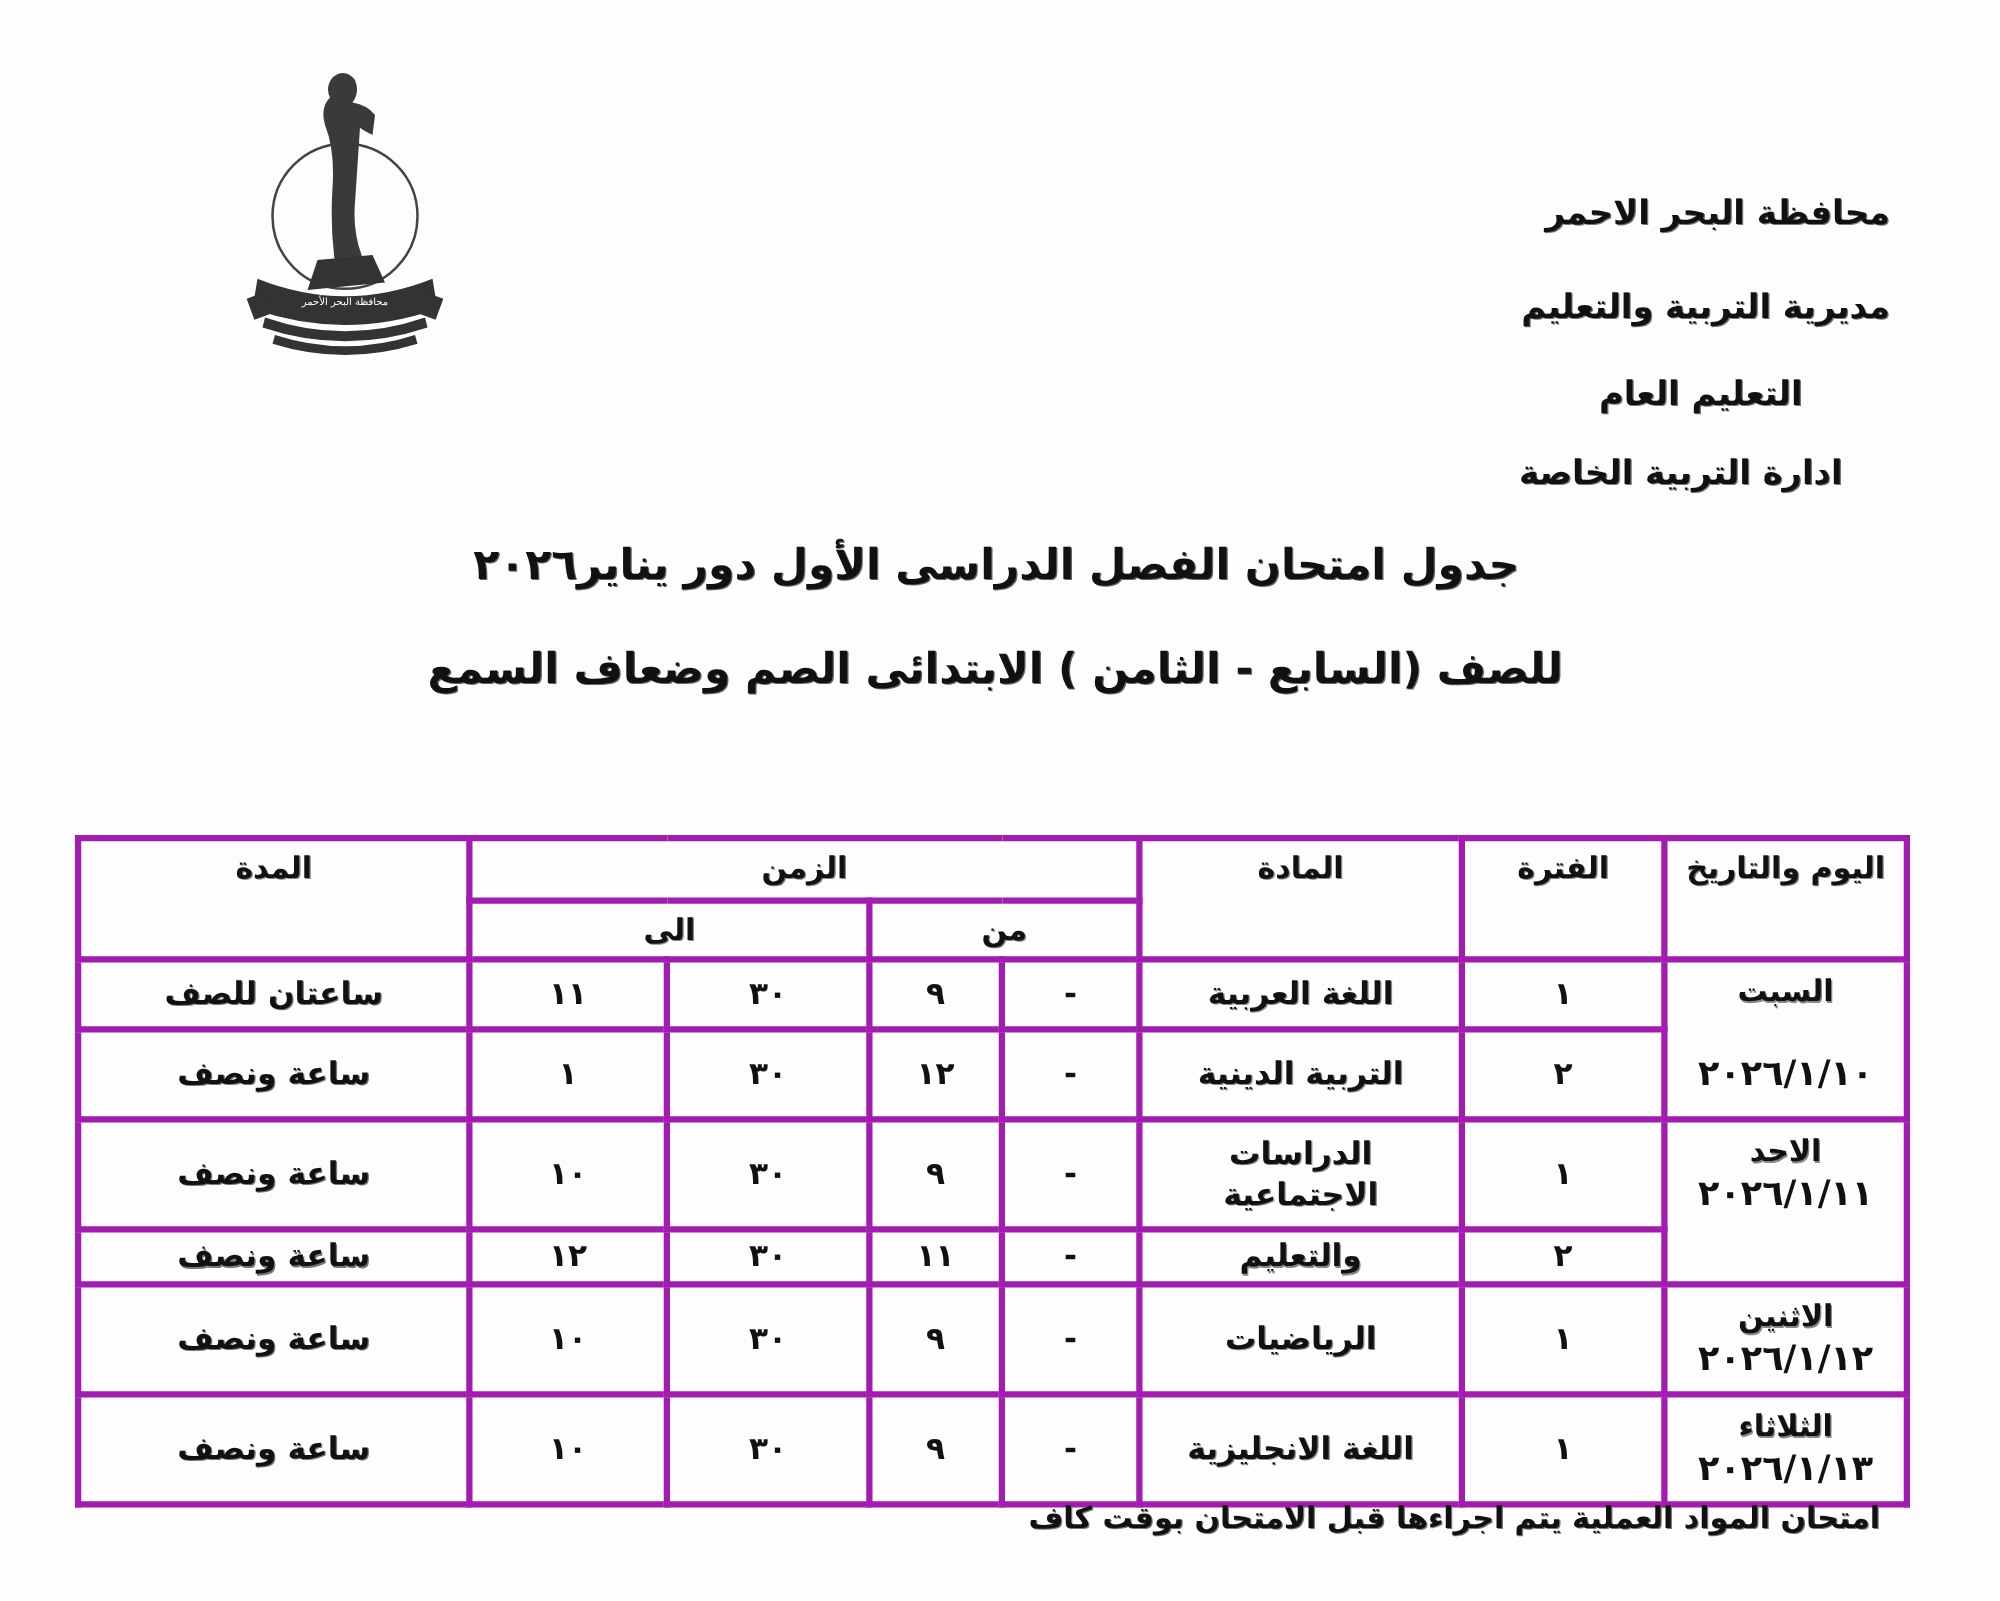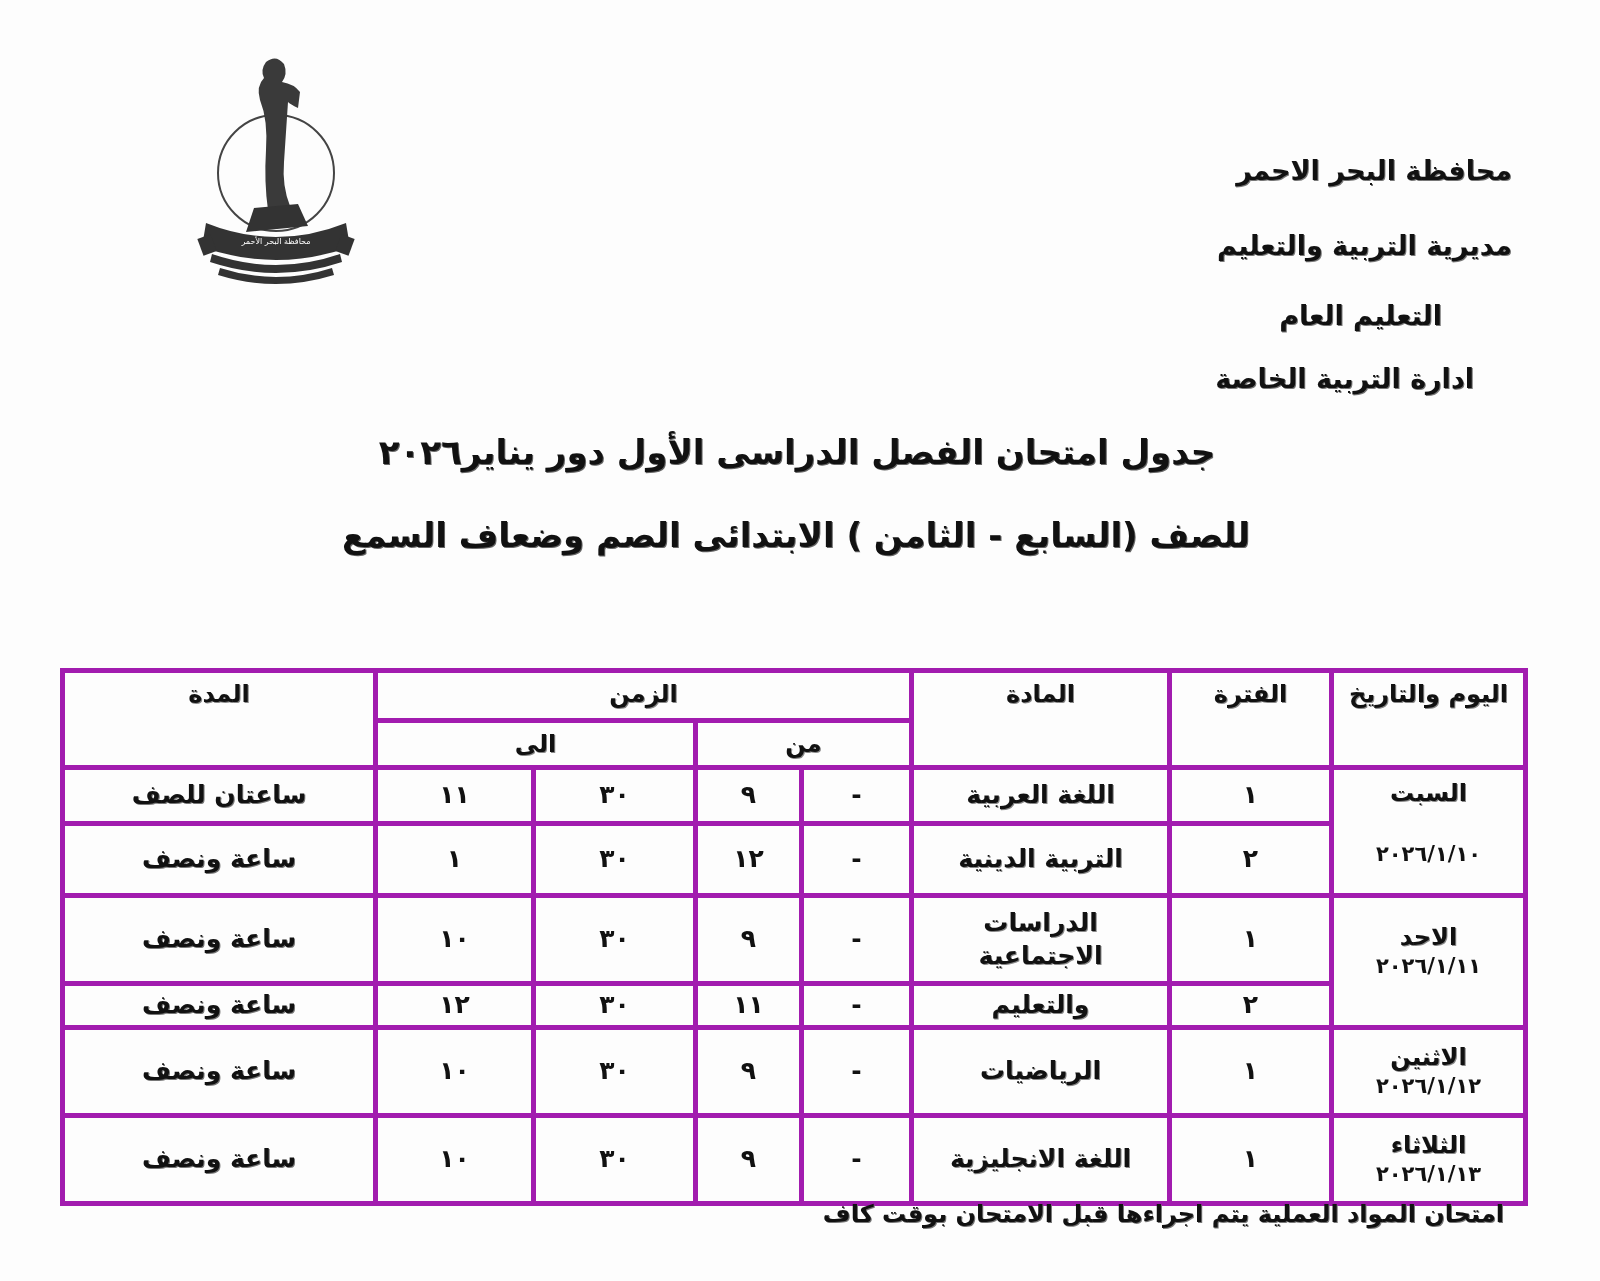--- a/index.html
+++ b/index.html
@@ -25,21 +25,21 @@
   table.sched td, table.sched th {
     border: 5px solid #a21caf; text-align: center; vertical-align: middle;
     padding: 0; font-weight: bold; font-size: 25px; line-height: 1.3;
   }
   table.sched th { font-size: 24px; vertical-align: top; padding-top: 6px; text-shadow: 1px 1px 0 #888; }
   table.sched tr.grp-top td { border-top: 3px double #333; }
   .num { font-family: "DejaVu Sans", sans-serif; font-size: 24px; }
   .dur { font-size: 25px; text-shadow: 1px 1px 0 #777; }
   .subj { font-size: 25px; text-shadow: 1px 1px 0 #888; }
   .day { font-size: 24px; text-shadow: 1px 1px 0 #888; }
-  .date { font-size: 21px; letter-spacing: 2px; }
+  .date { font-size: 28px; letter-spacing: 2px; }
   .note {
     position: absolute; right: 96px; top: 1200px; direction: rtl; font-weight: bold;
     font-size: 24px; white-space: nowrap; text-shadow: 1px 1px 0 #777;
   }
 </style>
 </head>
 <body>
 
 <div id="logo" class="abs">
   <svg width="160" height="240" viewBox="0 0 160 240">
@@ -109,21 +109,21 @@
       <td class="subj">التربية الدينية</td>
       <td class="num">-</td>
       <td class="num">١٢</td>
       <td class="num">٣٠</td>
       <td class="num">١</td>
       <td class="dur">ساعة ونصف</td>
     </tr>
 
     <tr class="grp-top" style="height:88px;">
       <td rowspan="2" style="vertical-align:top;">
-        <div class="day" style="margin-top:24px;">الاحد</div>
+        <div class="day" style="margin-top:8px;">الاحد</div>
         <div class="date">٢٠٢٦/١/١١</div>
       </td>
       <td class="num">١</td>
       <td class="subj" style="padding:0 60px;">الدراسات الاجتماعية</td>
       <td class="num">-</td>
       <td class="num">٩</td>
       <td class="num">٣٠</td>
       <td class="num">١٠</td>
       <td class="dur">ساعة ونصف</td>
     </tr>

